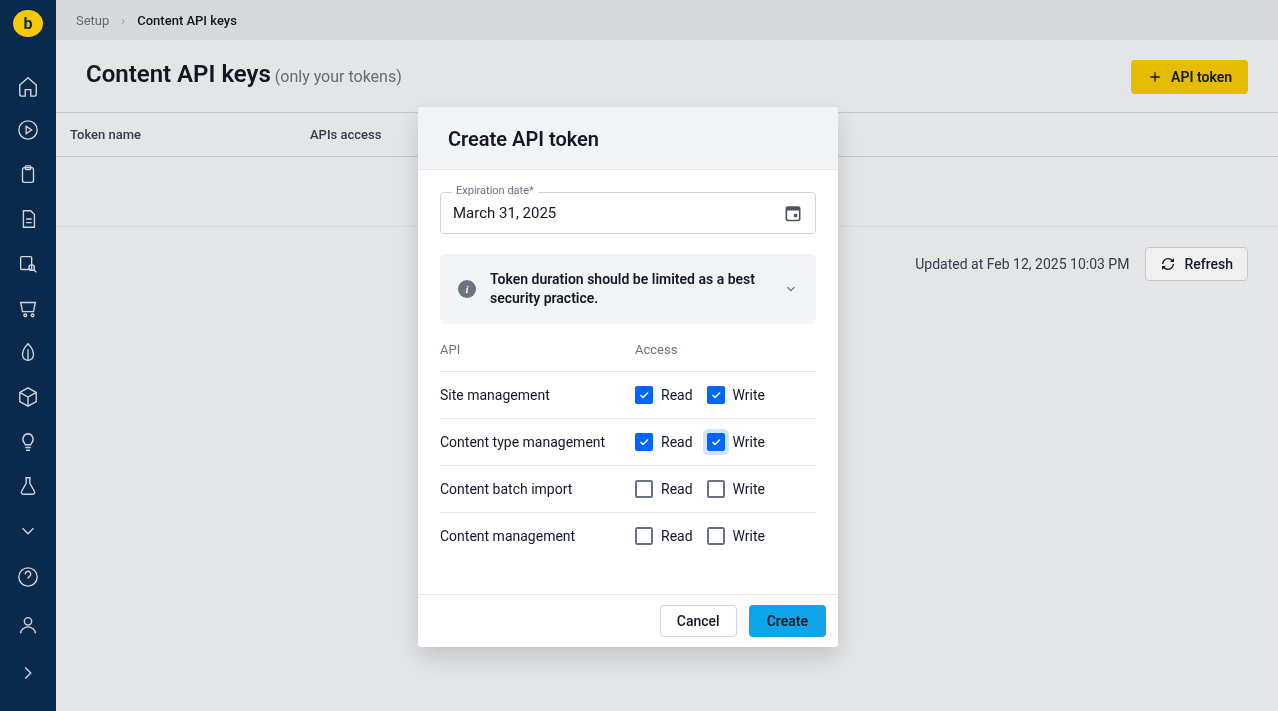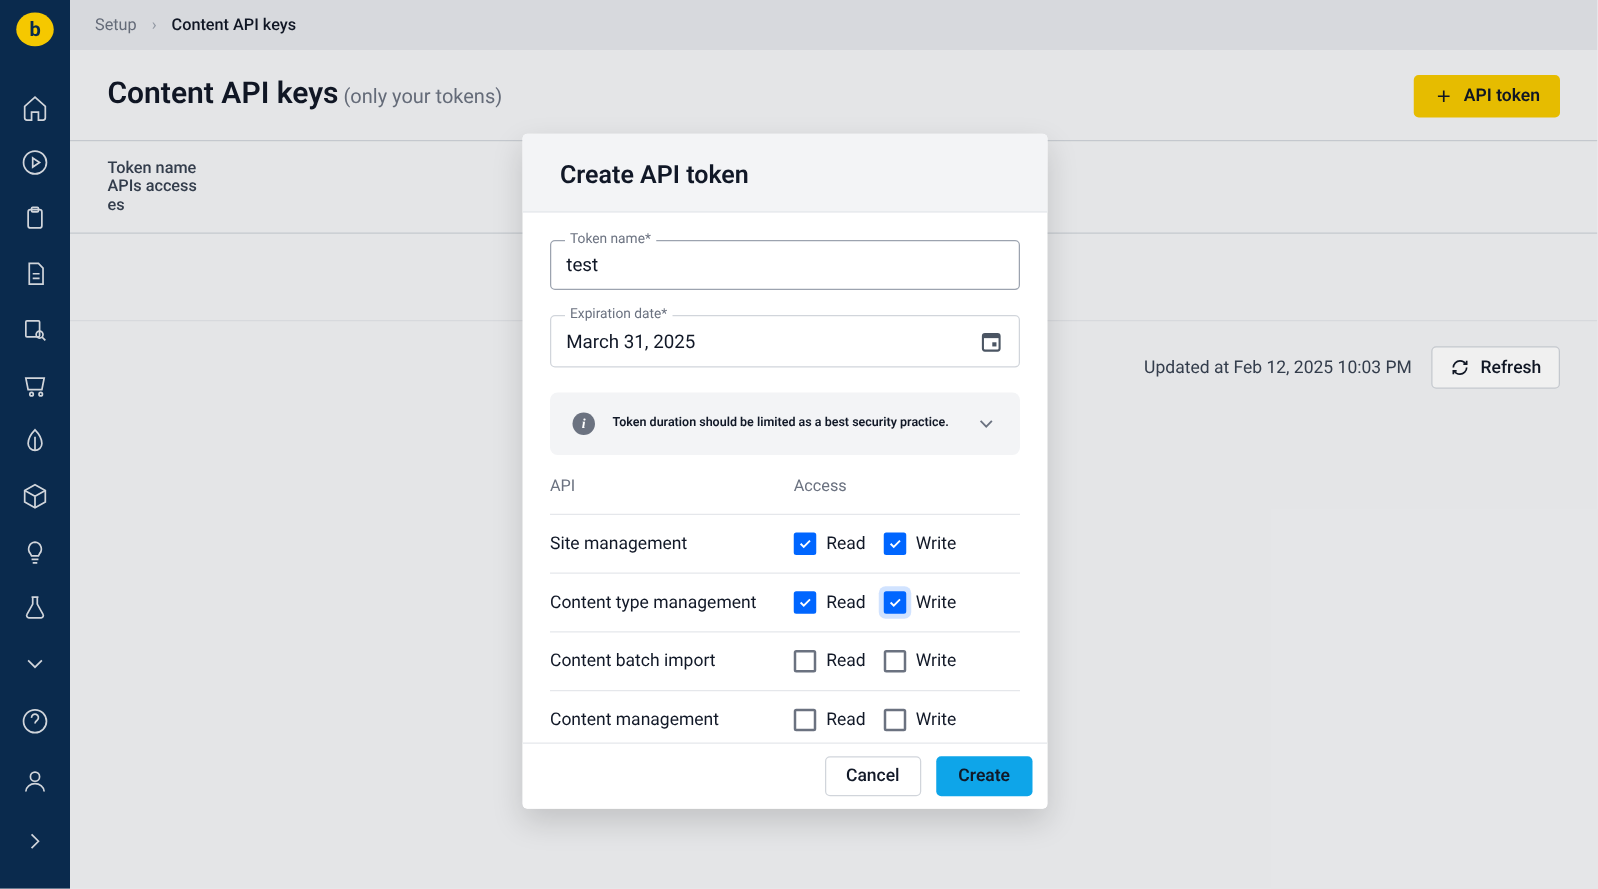--- a/index.html
+++ b/index.html
@@ -118,28 +118,27 @@
       font-size: 14px;
       font-weight: 600;
       color: #111827;
       display: flex;
       align-items: center;
       gap: 8px;
       cursor: pointer;
     }
     .table-header {
       display: flex;
-      padding: 14px 30px;
+      padding: 14px 14px;
       border-top: 1px solid #d1d5db;
       border-bottom: 1px solid #d1d5db;
       background: #f3f4f6;
       font-size: 13px;
       color: #374151;
       font-weight: 500;
-      flex-direction: column;
     }
     .th-name { width: 240px; }
     .th-access { width: 420px; }
     .status-row {
       display: flex;
       align-items: center;
       justify-content: flex-end;
       padding: 20px 30px;
       gap: 16px;
     }
@@ -255,21 +254,21 @@
       display: flex;
       align-items: center;
       justify-content: center;
       font-size: 11px;
       font-weight: bold;
       font-style: italic;
       font-family: Georgia, serif;
       flex-shrink: 0;
     }
     .info-text {
-      font-size: 10px;
+      font-size: 14px;
       font-weight: 600;
       color: #111827;
       line-height: 1.35;
     }
     .permissions-header {
       display: flex;
       font-size: 13px;
       color: #6b7280;
       padding: 4px 0 14px 0;
     }
@@ -488,24 +487,20 @@
 </div>
 
 <div class="scrim"></div>
 
 <div class="modal">
   <div class="modal-header">
     <div class="modal-title">Create API token</div>
   </div>
   <div class="modal-body">
     <div class="field">
-      <label class="field-label">Token name*</label>
-      <input class="field-input" value="test" style="">
-    </div>
-    <div class="field">
       <label class="field-label">Expiration date*</label>
       <div class="field-date">
         <span>March 31, 2025</span>
         <svg viewBox="0 0 24 24" width="20" height="20" fill="#4b5563">
             <rect x="4" y="5" width="16" height="16" rx="2" fill="none" stroke="#4b5563" stroke-width="2"></rect>
             <rect x="4" y="5" width="16" height="4" fill="#4b5563"></rect>
             <rect x="13" y="13" width="4" height="4" fill="#4b5563"></rect>
           </svg>
       </div>
     </div>

